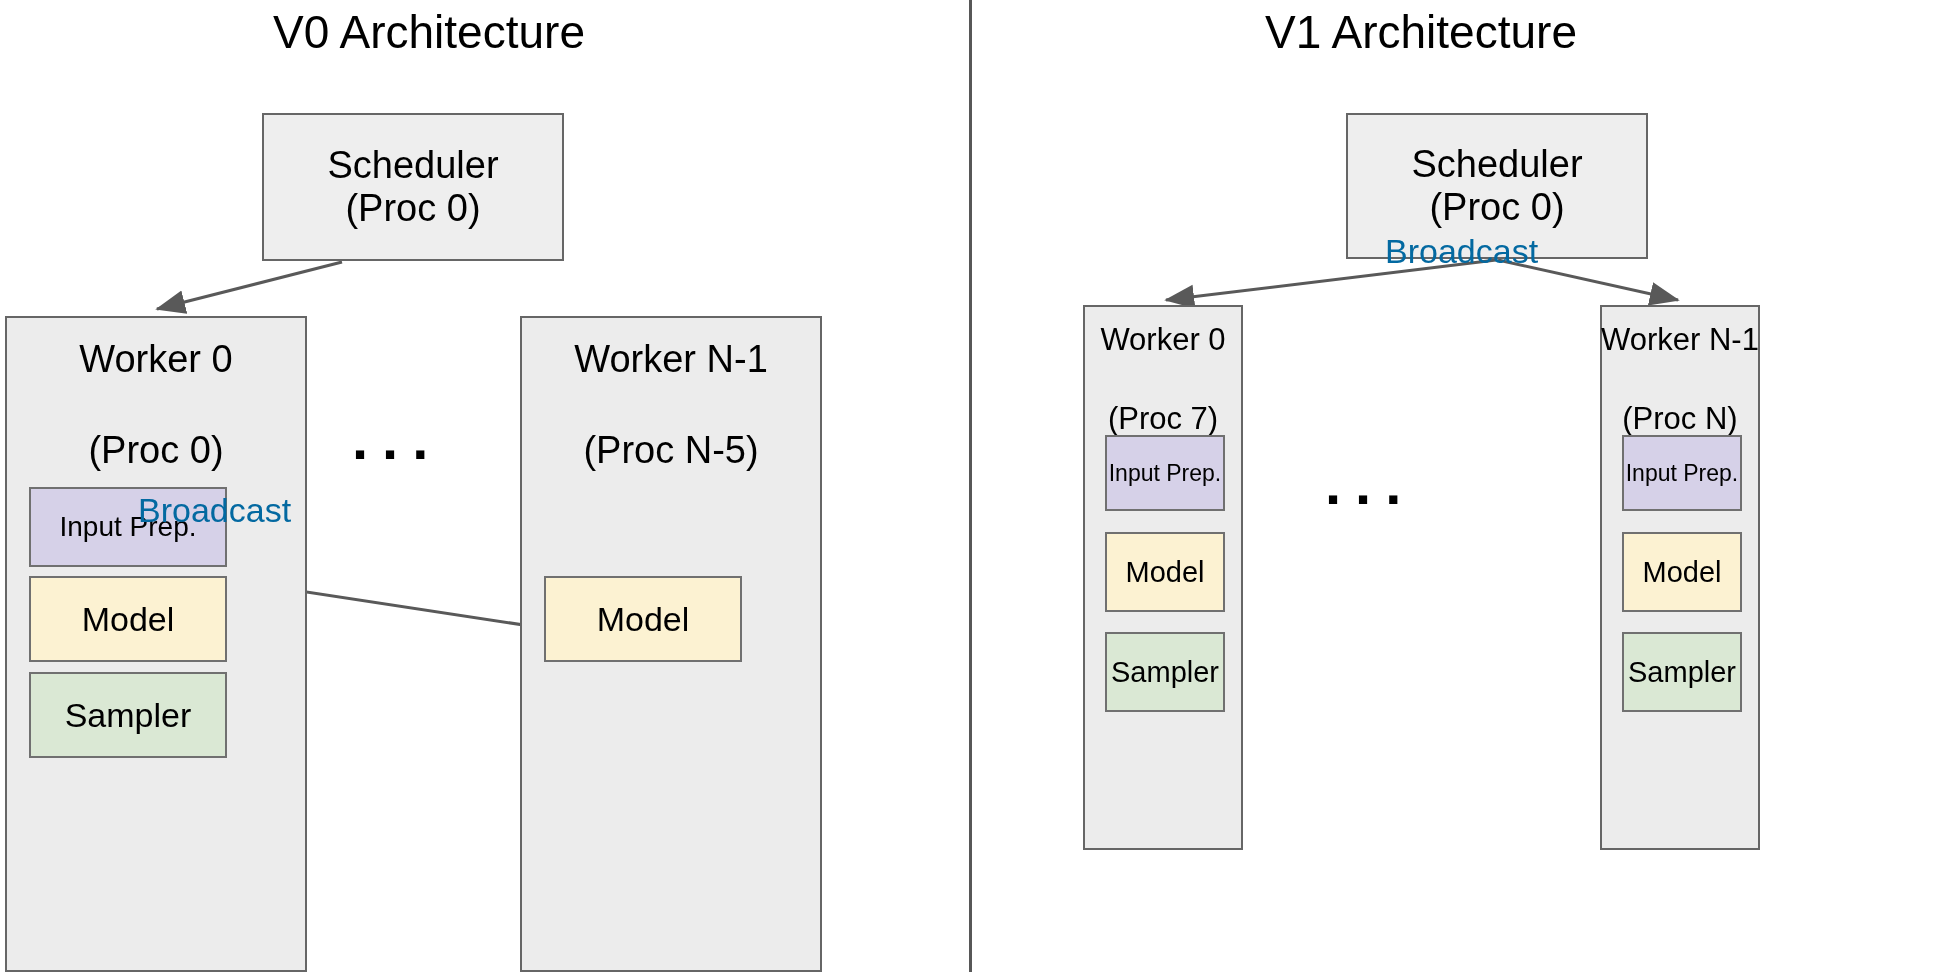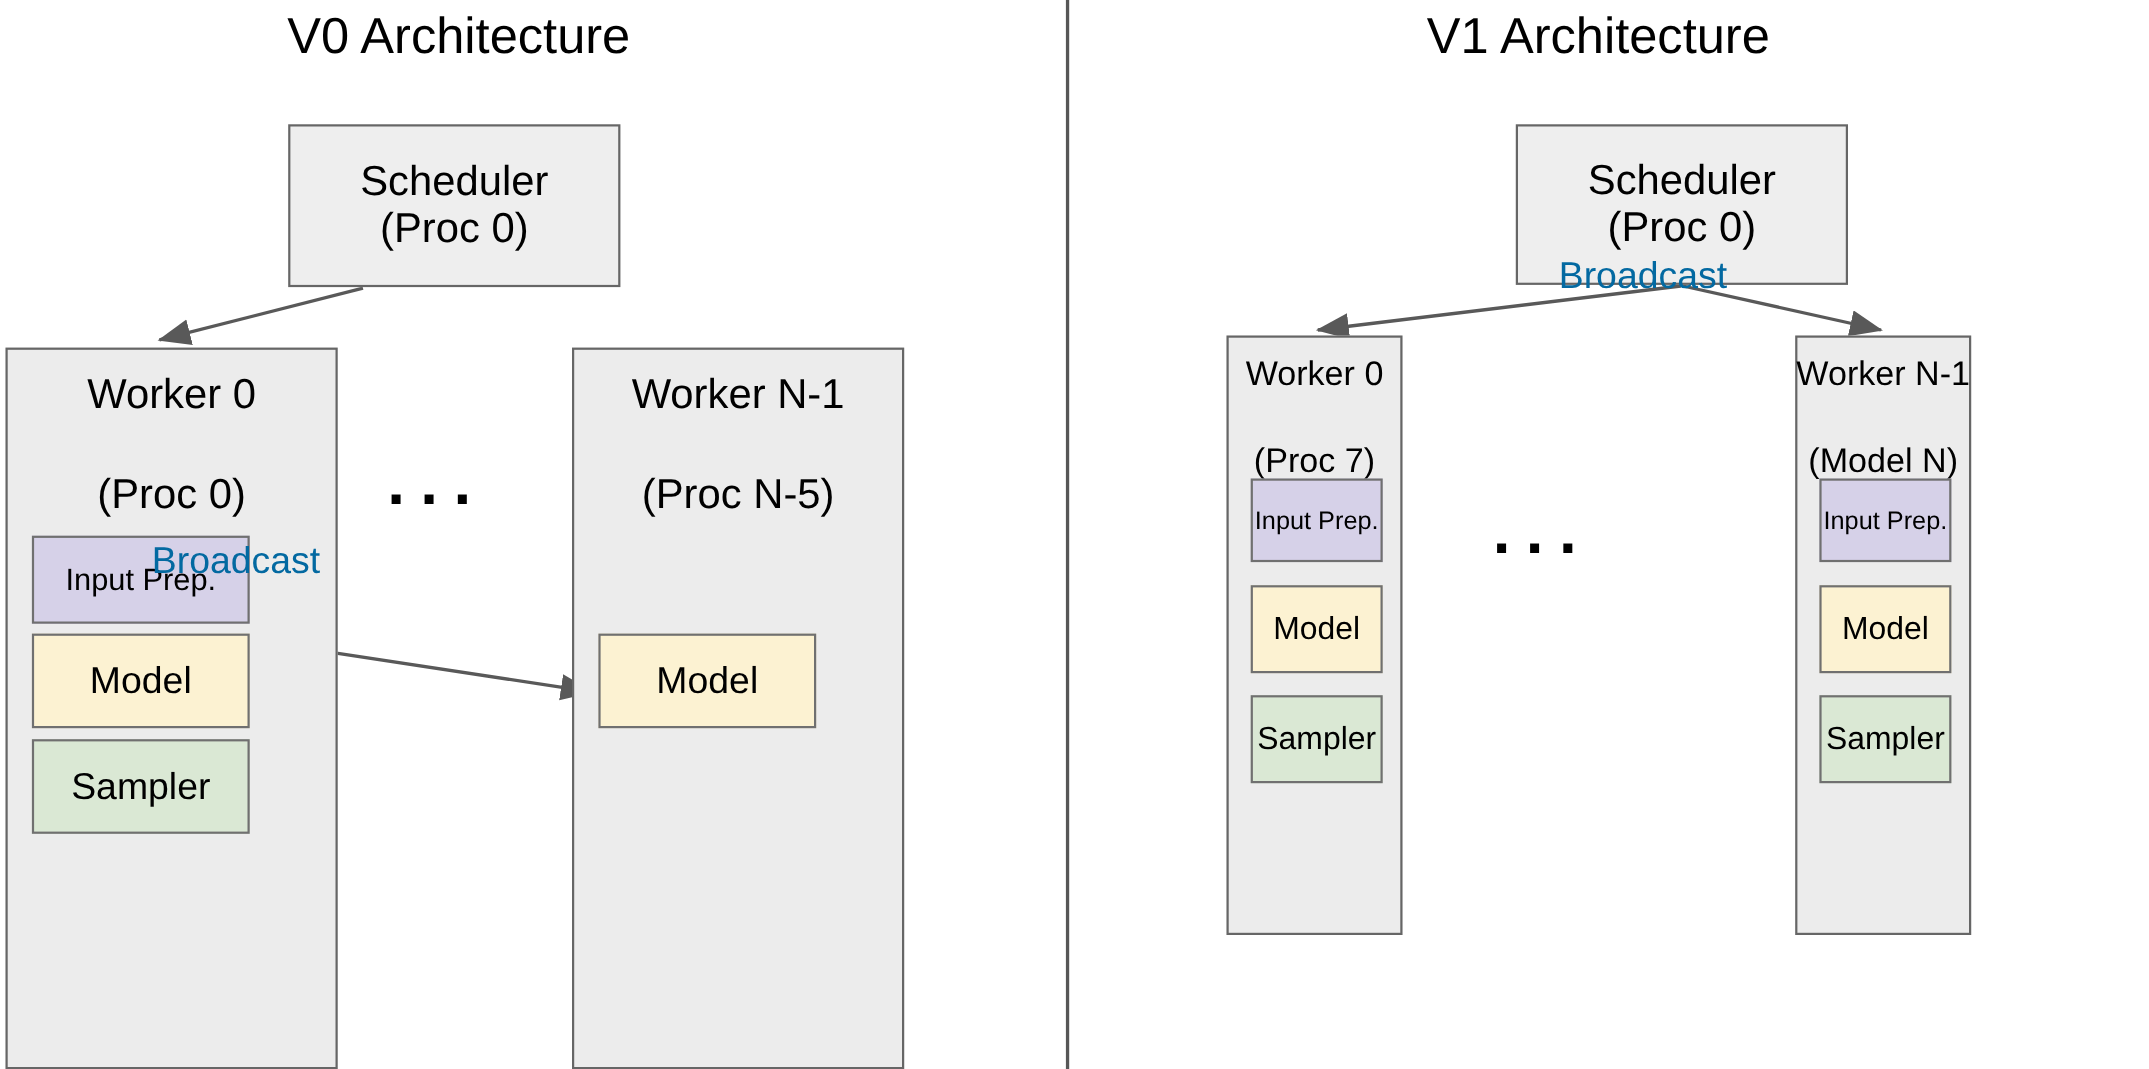--- a/index.html
+++ b/index.html
@@ -16,22 +16,22 @@
     width: 1954px;
     height: 972px;
     background: #ffffff;
     overflow: hidden;
   }
   .panel {
     position: absolute;
     top: 0;
     height: 972px;
   }
-  #panel-v0 { left: 0; width: 970px; }
-  #panel-v1 { left: 972px; width: 982px; }
+  #panel-v0 { left: 0; width: 970px; padding-left: 24px; }
+  #panel-v1 { left: 940px; width: 982px; }
 
   .divider {
     position: absolute;
     top: 0;
     left: 969px;
     width: 3px;
     height: 972px;
     background: #575757;
   }
 
@@ -215,21 +215,21 @@
     <div class="box container-box" id="v1-worker0">
       <div class="box-label">Worker 0</div>
       <div class="box-label">(Proc 7)</div>
       <div class="sub-box c-purple v1-input">Input Prep.</div>
       <div class="sub-box c-yellow v1-model">Model</div>
       <div class="sub-box c-green v1-sampler">Sampler</div>
     </div>
 
     <div class="box container-box" id="v1-workerN">
       <div class="box-label">Worker N-1</div>
-      <div class="box-label">(Model N)</div>
+      <div class="box-label">(Proc N)</div>
       <div class="sub-box c-purple v1-input">Input Prep.</div>
       <div class="sub-box c-yellow v1-model">Model</div>
       <div class="sub-box c-green v1-sampler">Sampler</div>
     </div>
 
     <div class="dots" id="v1-dots">...</div>
 
     <div class="edge-label" id="v1-broadcast">Broadcast</div>
   </div>
 

